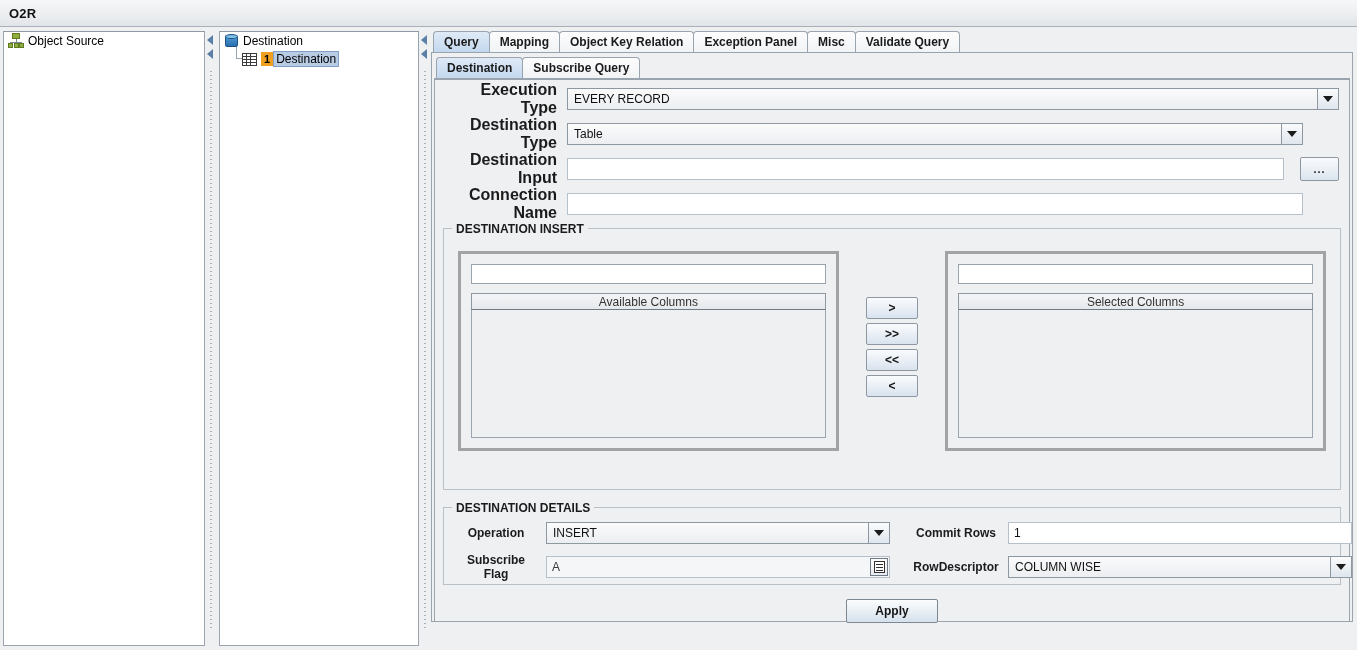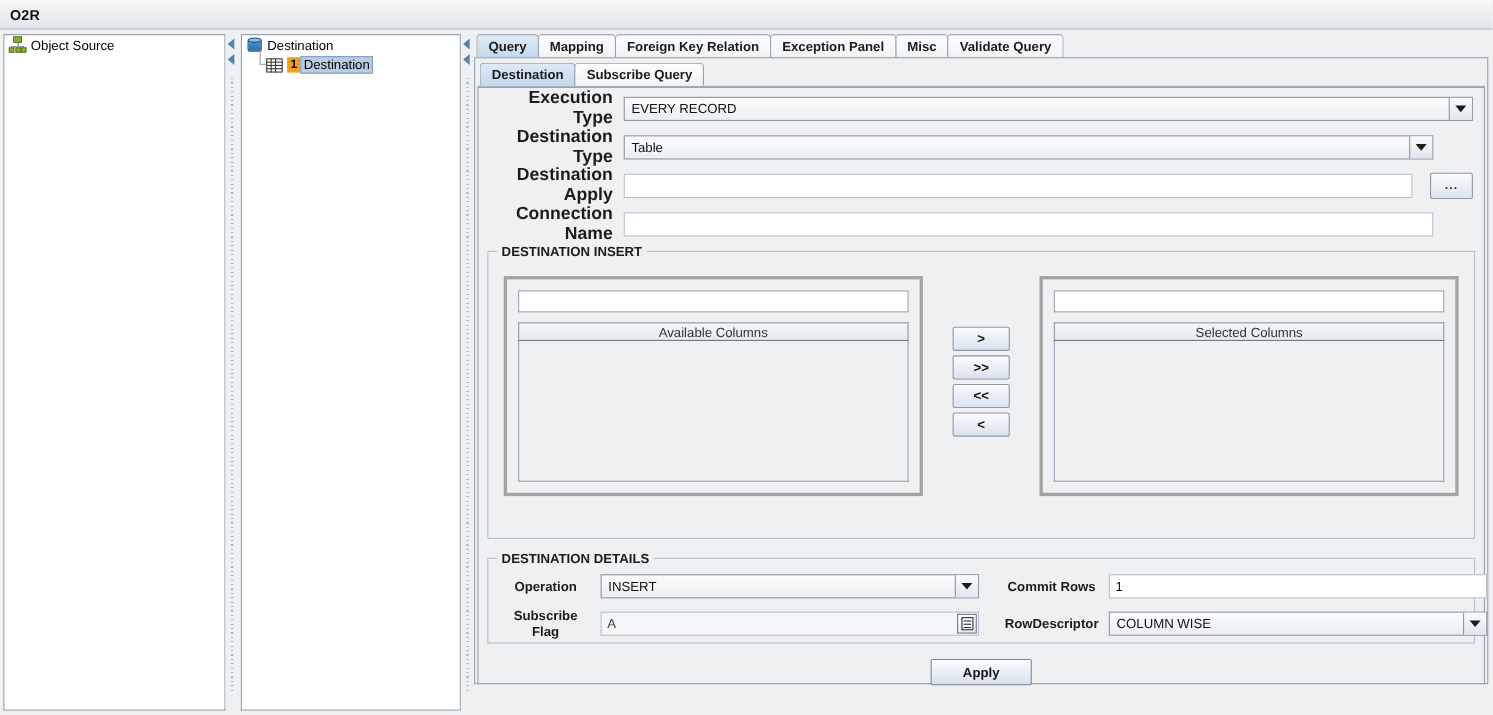--- a/index.html
+++ b/index.html
@@ -444,21 +444,21 @@
     <div class="divider" id="divider-2">
       <span class="arrow-up"></span>
       <span class="arrow-dn"></span>
       <span class="dots"></span>
     </div>
 
     <div class="main-panel">
 
       <div class="tabbar">
         <span class="tabs-line"></span>
-        <span class="tab active">Query</span><span class="tab">Mapping</span><span class="tab">Foreign Key Relation</span><span class="tab">Exception Panel</span><span class="tab">Misc</span><span class="tab">Validate Query</span>
+        <span class="tab active">Query</span><span class="tab">Mapping</span><span class="tab">Object Key Relation</span><span class="tab">Exception Panel</span><span class="tab">Misc</span><span class="tab">Validate Query</span>
       </div>
 
       <div class="tab-body outer">
 
         <div class="tabbar tab-sub-row">
           <span class="tabs-line"></span>
           <span class="tab active">Destination</span><span class="tab">Subscribe Query</span>
         </div>
 
         <div class="tab-body inner" style="height:543px;">
@@ -479,21 +479,21 @@
               <span class="flabel">Destination Type</span>
               <div class="combo" style="width:736px;">
                 <span class="val">Table</span>
                 <span class="arrow-btn">
                     <span class="caret"></span>
                   </span>
               </div>
             </div>
 
             <div class="frow">
-              <span class="flabel" style="width:122px;">Destination Apply</span>
+              <span class="flabel" style="width:122px;">Destination Input</span>
               <div class="textfield" style="width:736px;"></div>
               <div class="dots-btn" style="margin-left:16px;">...</div>
             </div>
 
             <div class="frow">
               <span class="flabel">Connection Name</span>
               <div class="textfield" style="width:736px;"></div>
             </div>
 
           </div>

